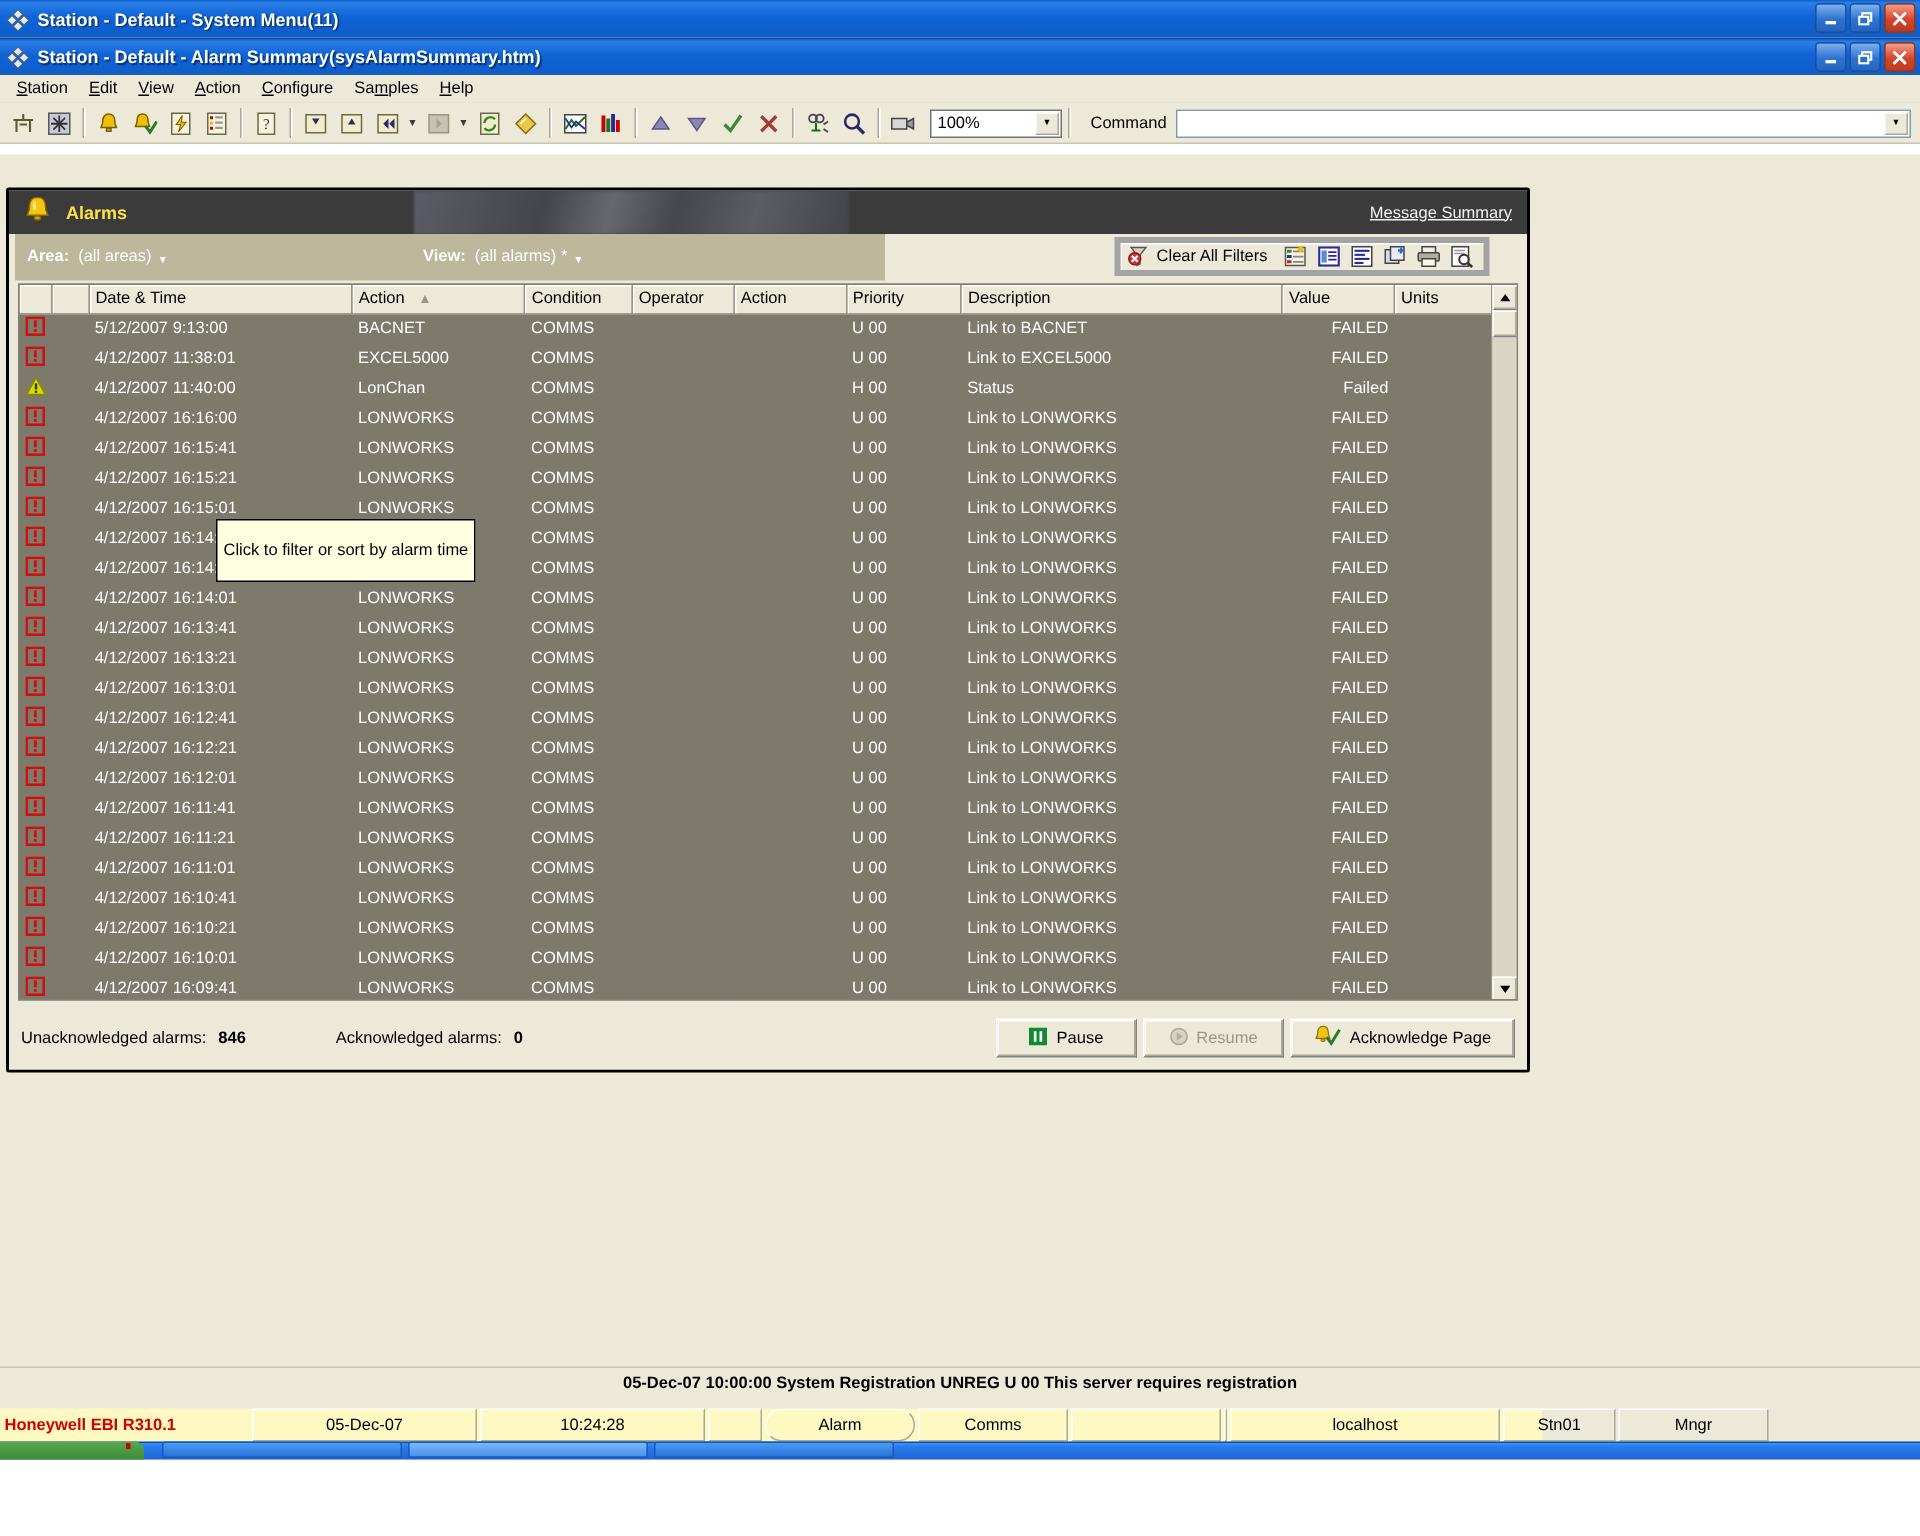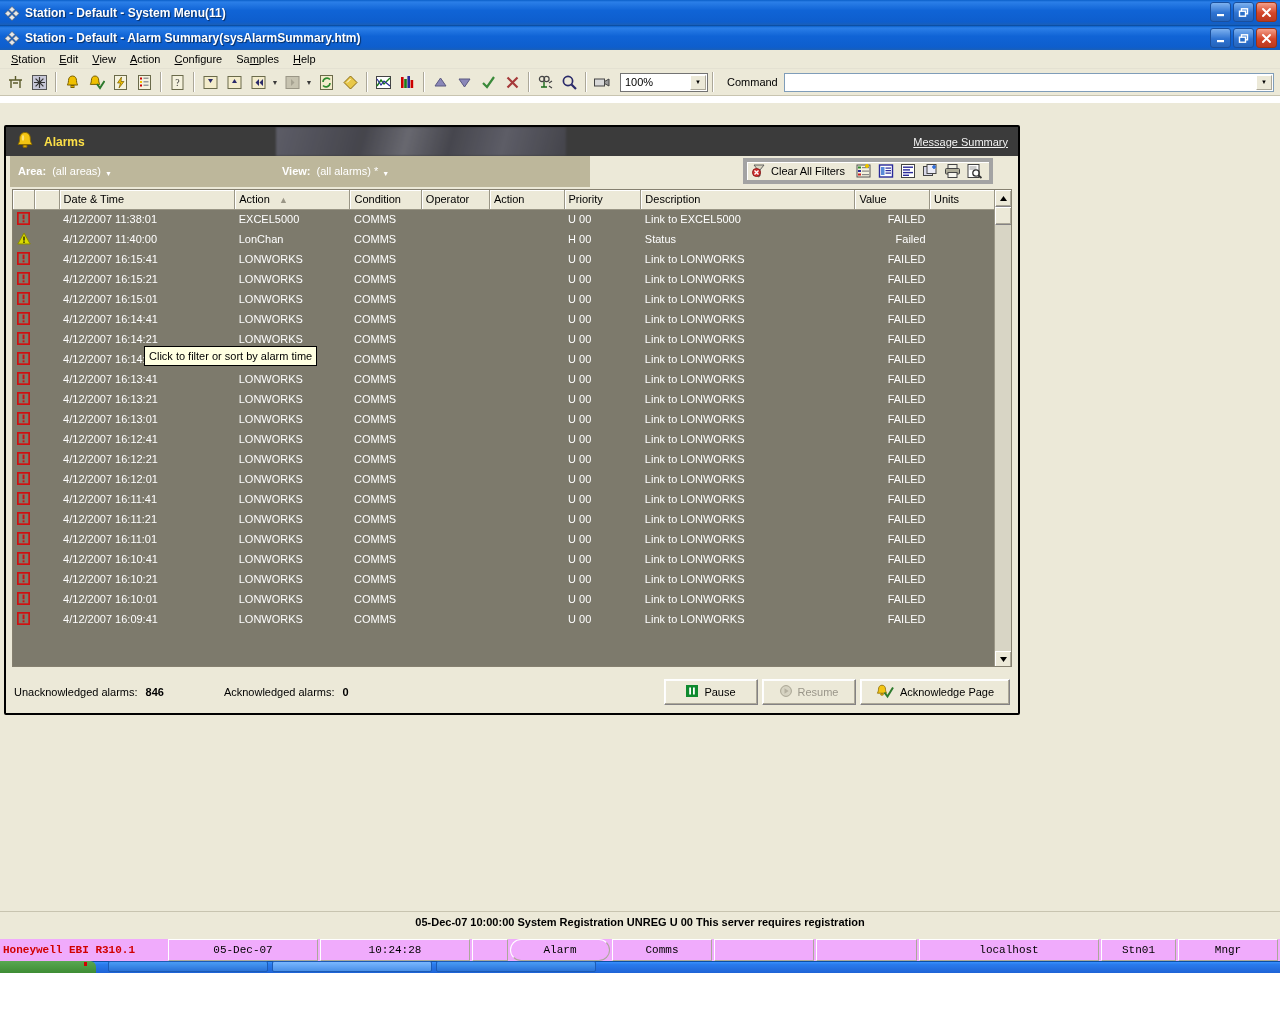--- a/index.html
+++ b/index.html
@@ -211,21 +211,21 @@
     width:17px;height:18px;background:#ece9d8;
     border:1px solid #fff; border-right-color:#848284; border-bottom-color:#848284;
     box-shadow: inset -1px -1px 0 #aca899;
   }
   .sb-track { position:absolute; top:35px; bottom:17px; width:17px; background:#d8d5c5; }
   .sb-bottom { position:absolute; bottom:0; left:0; }
 
   .tooltip {
     position:absolute; left:138px; top:219px;
     background:#ffffe1; border:1px solid #000;
-    font-size:11px; padding:3px 4px; z-index:50;
+    font-size:11px; padding:14px 4px; z-index:50;
     white-space:nowrap;
   }
 
   
   .alarm-footer {
     position:absolute; left:0; bottom:0; width:100%; height:42px;
     background:#ece9d8;
     display:flex; align-items:center;
     padding: 0 8px;
     font-size:11px;
@@ -245,25 +245,24 @@
 
   
   .sys-msg {
     position:absolute; left:0; bottom:42px; width:1280px; height:20px;
     background:#ece9d8;
     display:flex; align-items:center; justify-content:center;
     font-size:11px; font-weight:bold;
     border-top:1px solid #c8c4b0;
   }
   .statusbar {
-    position:absolute; left:0; bottom:12px; width:1280px; height:22px;
-    background:#f0abfc;
+    position:absolute; left:0; bottom:12px; width:1028px; height:22px;
+    background:#fef9c3;
     display:flex; align-items:stretch;
     font-size:11px;
-    font-family:Liberation Mono, monospace;
   }
   .sb-cell {
     border:1px solid #aca899;
     border-top-color:#fff; border-left-color:#fff;
     display:flex;align-items:center;justify-content:center;
     margin-right:2px;
   }
   .sb-brand {
     color:#d10000; font-weight:bold; font-size:11px;
     display:flex; align-items:center; padding-left:3px;
@@ -656,20 +655,37 @@
             </tr>
           </thead>
           <tbody id="alarm-body">
               <tr>
                 <td class="c-icon"><svg width="13" height="13" viewBox="0 0 13 13">
                     <rect x="0.8" y="0.8" width="11.4" height="11.4" fill="#7d7a6c" stroke="#d01010" stroke-width="1.8"></rect>
                     <rect x="5.6" y="2.6" width="1.9" height="4.6" fill="#d01010"></rect>
                     <rect x="5.6" y="8.4" width="1.9" height="1.9" fill="#d01010"></rect>
                   </svg></td>
                 <td class="c-ack"></td>
+                <td>5/12/2007 9:13:00</td>
+                <td>BACNET</td>
+                <td>COMMS</td>
+                <td></td>
+                <td></td>
+                <td>U 00</td>
+                <td>Link to BACNET</td>
+                <td class="num">FAILED</td>
+                <td></td>
+              </tr>
+              <tr>
+                <td class="c-icon"><svg width="13" height="13" viewBox="0 0 13 13">
+                    <rect x="0.8" y="0.8" width="11.4" height="11.4" fill="#7d7a6c" stroke="#d01010" stroke-width="1.8"></rect>
+                    <rect x="5.6" y="2.6" width="1.9" height="4.6" fill="#d01010"></rect>
+                    <rect x="5.6" y="8.4" width="1.9" height="1.9" fill="#d01010"></rect>
+                  </svg></td>
+                <td class="c-ack"></td>
                 <td>4/12/2007 11:38:01</td>
                 <td>EXCEL5000</td>
                 <td>COMMS</td>
                 <td></td>
                 <td></td>
                 <td>U 00</td>
                 <td>Link to EXCEL5000</td>
                 <td class="num">FAILED</td>
                 <td></td>
               </tr>
@@ -681,20 +697,37 @@
                   </svg></td>
                 <td class="c-ack"></td>
                 <td>4/12/2007 11:40:00</td>
                 <td>LonChan</td>
                 <td>COMMS</td>
                 <td></td>
                 <td></td>
                 <td>H 00</td>
                 <td>Status</td>
                 <td class="num">Failed</td>
+                <td></td>
+              </tr>
+              <tr>
+                <td class="c-icon"><svg width="13" height="13" viewBox="0 0 13 13">
+                    <rect x="0.8" y="0.8" width="11.4" height="11.4" fill="#7d7a6c" stroke="#d01010" stroke-width="1.8"></rect>
+                    <rect x="5.6" y="2.6" width="1.9" height="4.6" fill="#d01010"></rect>
+                    <rect x="5.6" y="8.4" width="1.9" height="1.9" fill="#d01010"></rect>
+                  </svg></td>
+                <td class="c-ack"></td>
+                <td>4/12/2007 16:16:00</td>
+                <td>LONWORKS</td>
+                <td>COMMS</td>
+                <td></td>
+                <td></td>
+                <td>U 00</td>
+                <td>Link to LONWORKS</td>
+                <td class="num">FAILED</td>
                 <td></td>
               </tr>
               <tr>
                 <td class="c-icon"><svg width="13" height="13" viewBox="0 0 13 13">
                     <rect x="0.8" y="0.8" width="11.4" height="11.4" fill="#7d7a6c" stroke="#d01010" stroke-width="1.8"></rect>
                     <rect x="5.6" y="2.6" width="1.9" height="4.6" fill="#d01010"></rect>
                     <rect x="5.6" y="8.4" width="1.9" height="1.9" fill="#d01010"></rect>
                   </svg></td>
                 <td class="c-ack"></td>
                 <td>4/12/2007 16:15:41</td>

